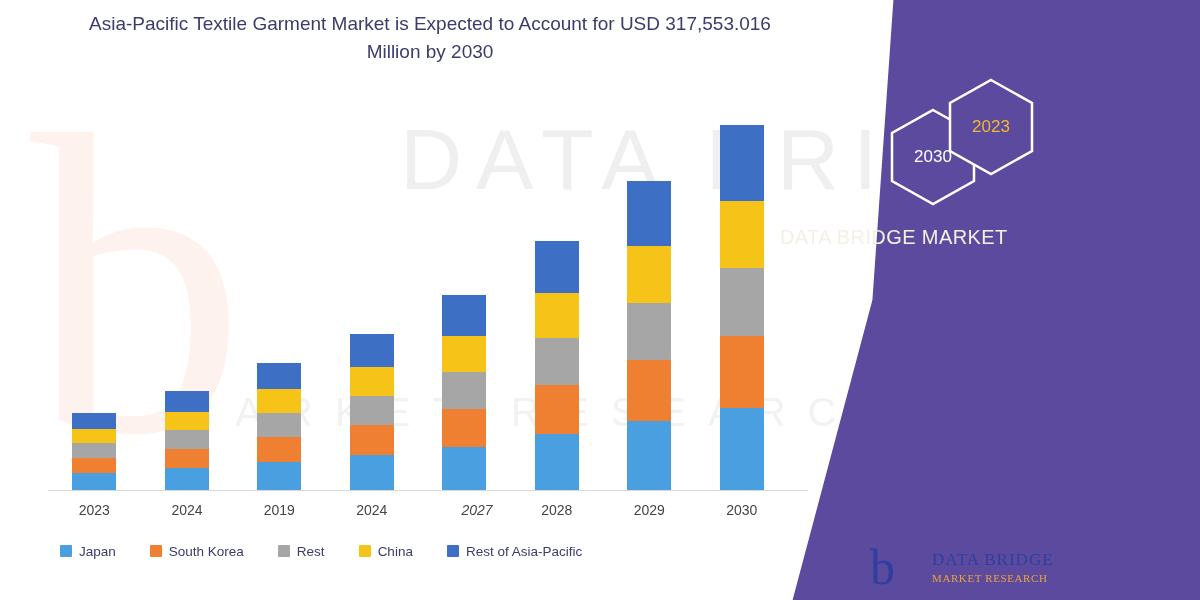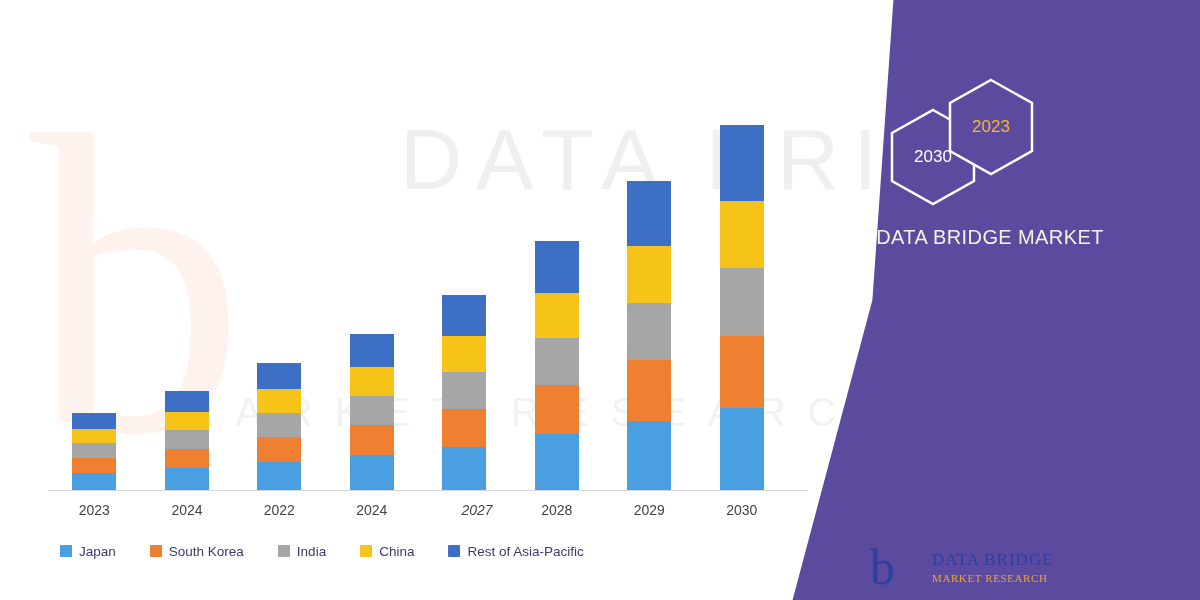--- a/index.html
+++ b/index.html
@@ -35,21 +35,21 @@
   }
   .hexagon svg{position:absolute;inset:0;}
   .hexagon span{position:relative;font-size:17px;}
   .hex-2030{left:110px;top:22px;}
   .hex-2023{left:168px;top:-8px;}
   .hex-2030 span{color:#ffffff;}
   .hex-2023 span{color:#f5b731;}
 
   .brand{
     position:absolute;top:222px;left:0;width:420px;
-    text-align:center;color:#f5f0e6;font-size:20px;line-height:30px;
+    color:#f5f0e6;font-size:20px;line-height:30px;
     letter-spacing:.4px;
   }
 
   
   .wm-text{
     position:absolute;left:0;top:0;width:920px;height:600px;
     pointer-events:none;
   }
   .wm-big{
     position:absolute;left:400px;top:110px;
@@ -119,20 +119,21 @@
 <body>
 
 <div id="root">
 
   <div class="wm-text">
     <div class="wm-b">b</div>
     <div class="wm-big">DATA BRIDGE</div>
     <div class="wm-small">MARKET RESEARCH</div>
   </div>
 
+  <div class="chart-title">Asia-Pacific Textile Garment Market is Expected to Account for USD 317,553.016 Million by 2030</div>
 
   <div class="plot" id="plot">
       <div class="bar-group" style="left: 24.25px;">
         <div class="seg" style="height: 17.3333px; background: rgb(74, 159, 224);"></div>
         <div class="seg" style="height: 15.1667px; background: rgb(239, 127, 49);"></div>
         <div class="seg" style="height: 14.0833px; background: rgb(166, 166, 166);"></div>
         <div class="seg" style="height: 14.0833px; background: rgb(246, 195, 25);"></div>
         <div class="seg" style="height: 16.25px; background: rgb(61, 111, 196);"></div>
       </div>
       <div class="bar-group" style="left: 116.75px;">
@@ -182,40 +183,40 @@
         <div class="seg" style="height: 71.5px; background: rgb(239, 127, 49);"></div>
         <div class="seg" style="height: 68.25px; background: rgb(166, 166, 166);"></div>
         <div class="seg" style="height: 67.1667px; background: rgb(246, 195, 25);"></div>
         <div class="seg" style="height: 75.8333px; background: rgb(61, 111, 196);"></div>
       </div>
     </div>
   <div class="axis-line"></div>
   <div class="xlabels" id="xlabels">
       <div class="xlabel" style="left: 1.25px;">2023</div>
       <div class="xlabel" style="left: 94px;">2024</div>
-      <div class="xlabel" style="left: 186.25px;">2022</div>
+      <div class="xlabel" style="left: 186.25px;">2019</div>
       <div class="xlabel" style="left: 278.75px;">2024</div>
       <div class="xlabel" style="left: 384px; font-style: italic;">2027</div>
       <div class="xlabel" style="left: 463.75px;">2028</div>
       <div class="xlabel" style="left: 556.25px;">2029</div>
       <div class="xlabel" style="left: 648.75px;">2030</div>
     </div>
 
   <div class="legend" id="legend">
       <div class="legend-item">
         <span class="legend-swatch" style="background: rgb(74, 159, 224);"></span>
         <span class="legend-label">Japan</span>
       </div>
       <div class="legend-item">
         <span class="legend-swatch" style="background: rgb(239, 127, 49);"></span>
         <span class="legend-label">South Korea</span>
       </div>
       <div class="legend-item">
         <span class="legend-swatch" style="background: rgb(166, 166, 166);"></span>
-        <span class="legend-label">India</span>
+        <span class="legend-label">Rest</span>
       </div>
       <div class="legend-item">
         <span class="legend-swatch" style="background: rgb(246, 195, 25);"></span>
         <span class="legend-label">China</span>
       </div>
       <div class="legend-item">
         <span class="legend-swatch" style="background: rgb(61, 111, 196);"></span>
         <span class="legend-label">Rest of Asia-Pacific</span>
       </div>
     </div>

